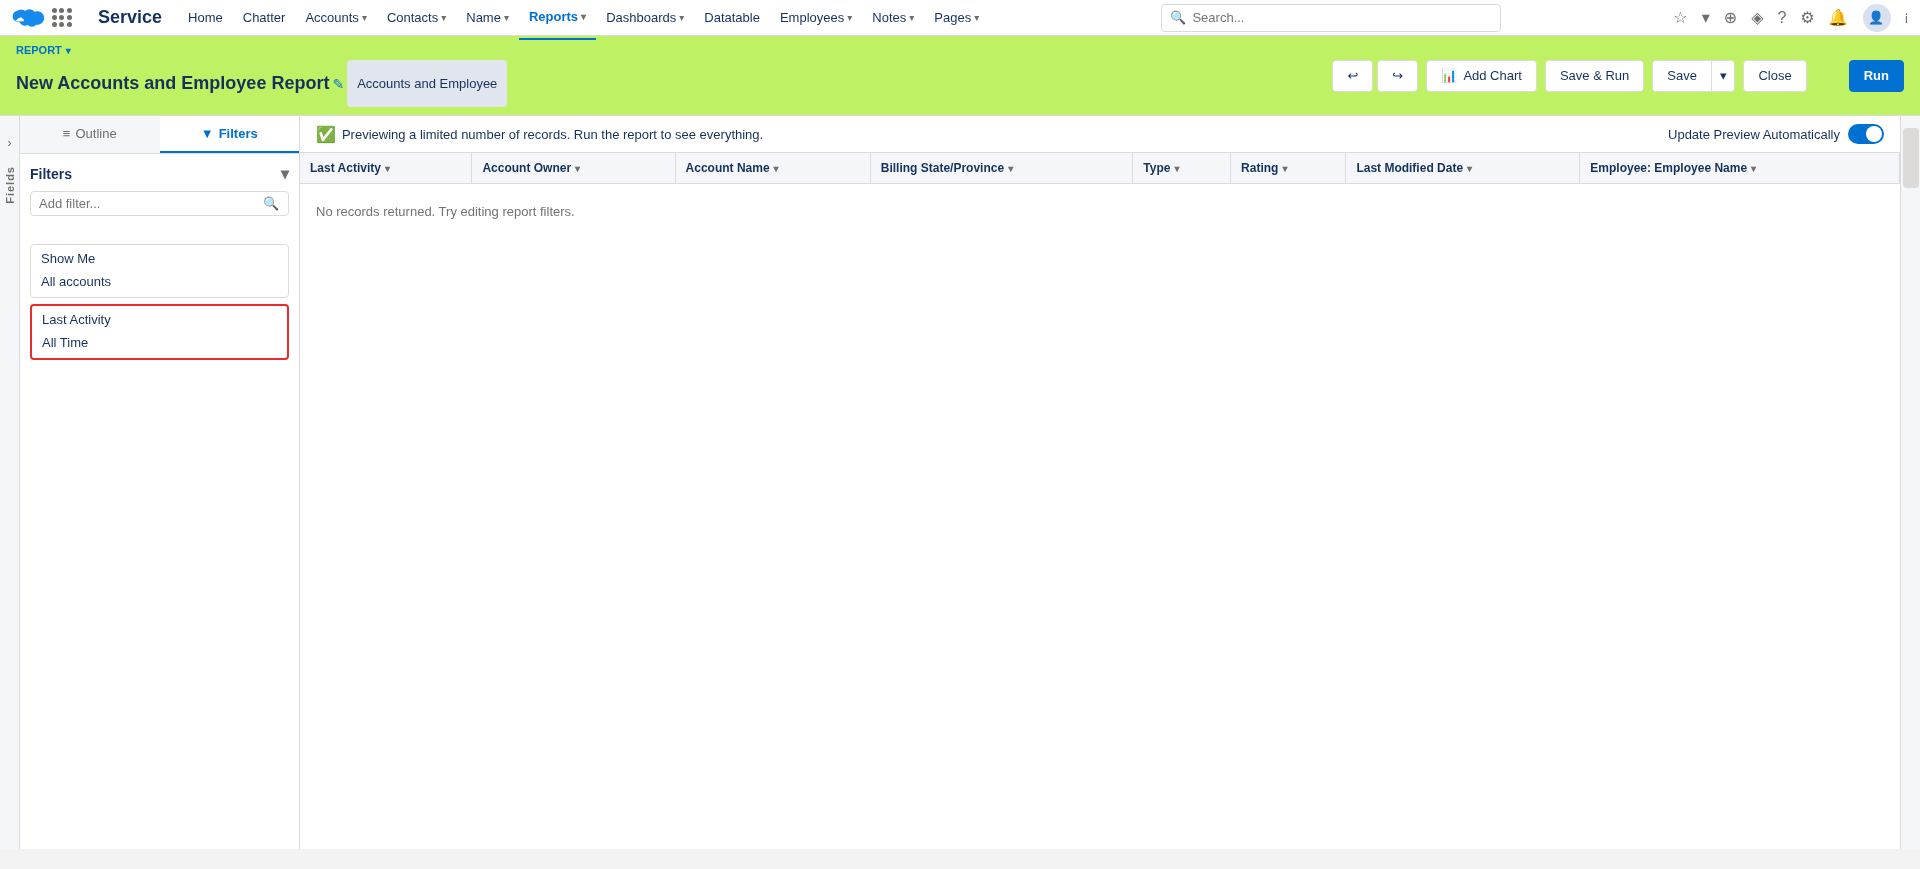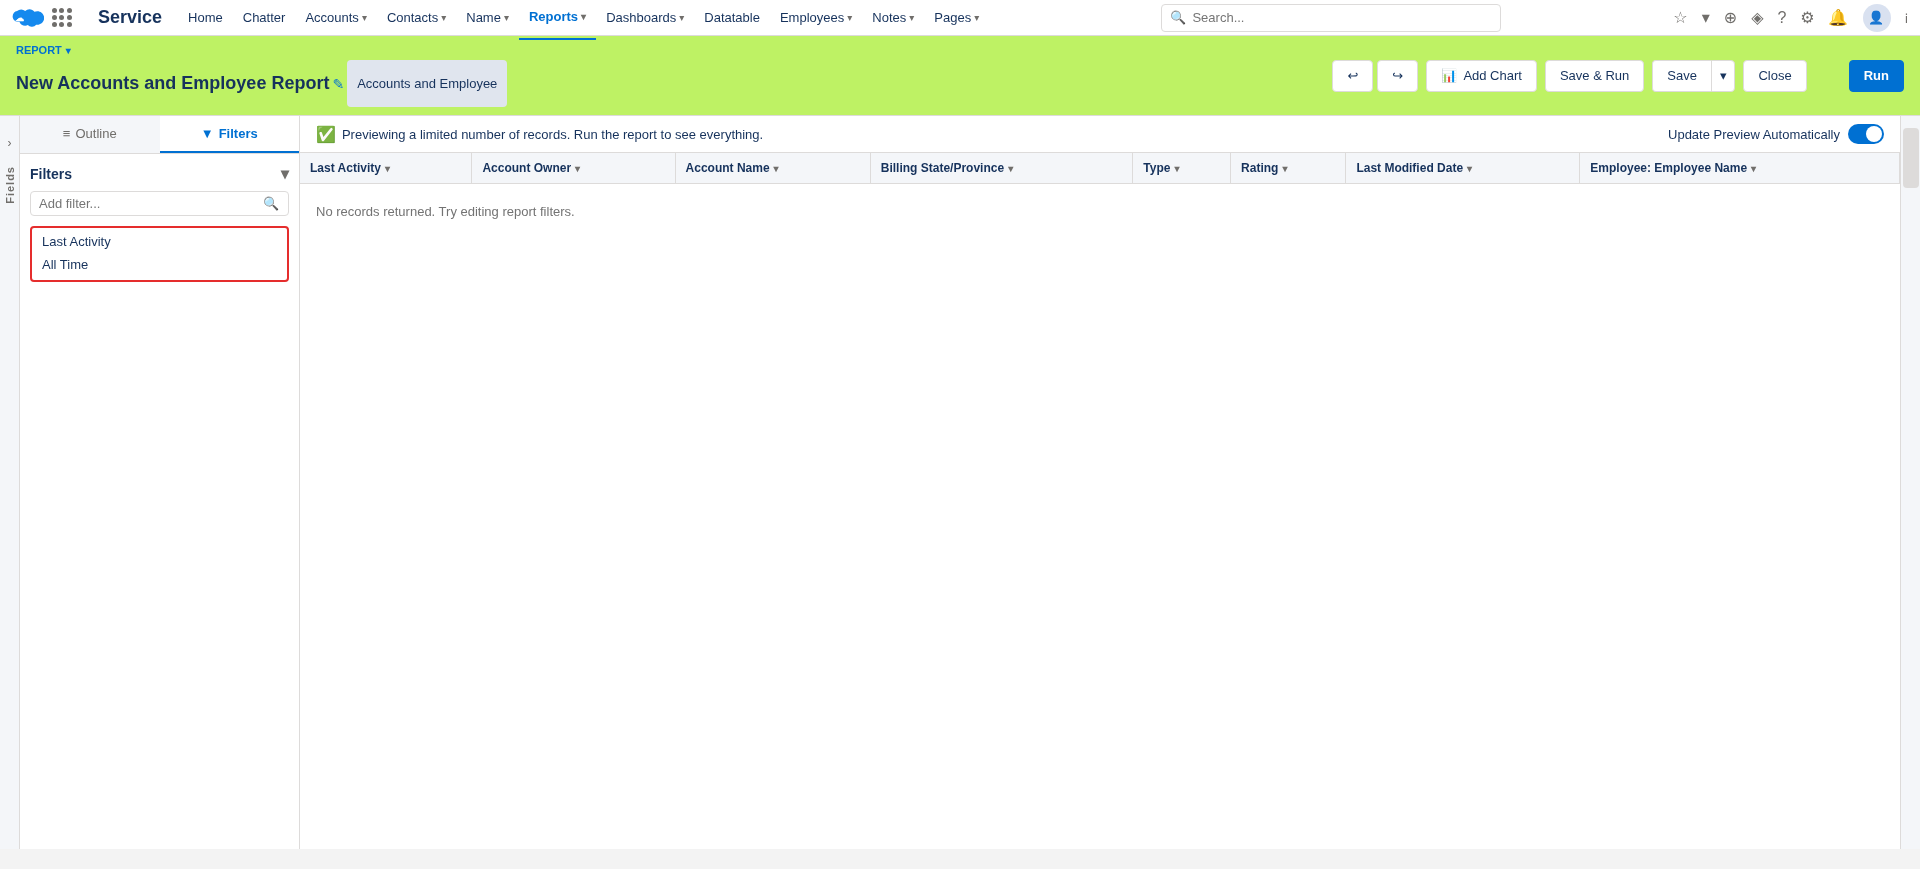--- a/index.html
+++ b/index.html
@@ -169,21 +169,21 @@
 
     
     .filters-section { padding: 10px; }
     .filters-header { font-size: 14px; font-weight: 600; color: #16325c; margin-bottom: 8px; display: flex; align-items: center; justify-content: space-between; }
     .add-filter-row {
       display: flex;
       align-items: center;
       border: 1px solid #dddbda;
       border-radius: 4px;
       padding: 4px 8px;
-      margin-bottom: 10px;
+      margin-bottom: 28px;
       background: #fff;
     }
     .add-filter-input { border: none; outline: none; font-size: 13px; flex: 1; color: #706e6b; }
     .add-filter-icon { font-size: 13px; color: #706e6b; }
 
     .filter-item {
       border: 1px solid #dddbda;
       border-radius: 4px;
       margin-bottom: 6px;
       background: #fff;
@@ -433,20 +433,24 @@
       <div class="filters-header">
         <span>Filters</span>
         <span style="color:#706e6b;font-size:16px;">▾</span>
       </div>
 
       <div class="add-filter-row">
         <input class="add-filter-input" type="text" placeholder="Add filter..." style="">
         <span class="add-filter-icon">🔍</span>
       </div>
 
+      <div class="filter-item">
+        <div class="filter-item-header">Show Me</div>
+        <div class="filter-item-value">All accounts</div>
+      </div>
 
       <div class="filter-item highlighted">
         <div class="filter-item-header">Last Activity</div>
         <div class="filter-item-value">All Time</div>
       </div>
     </div>
   </div>
 
   <div class="content-area">
 

